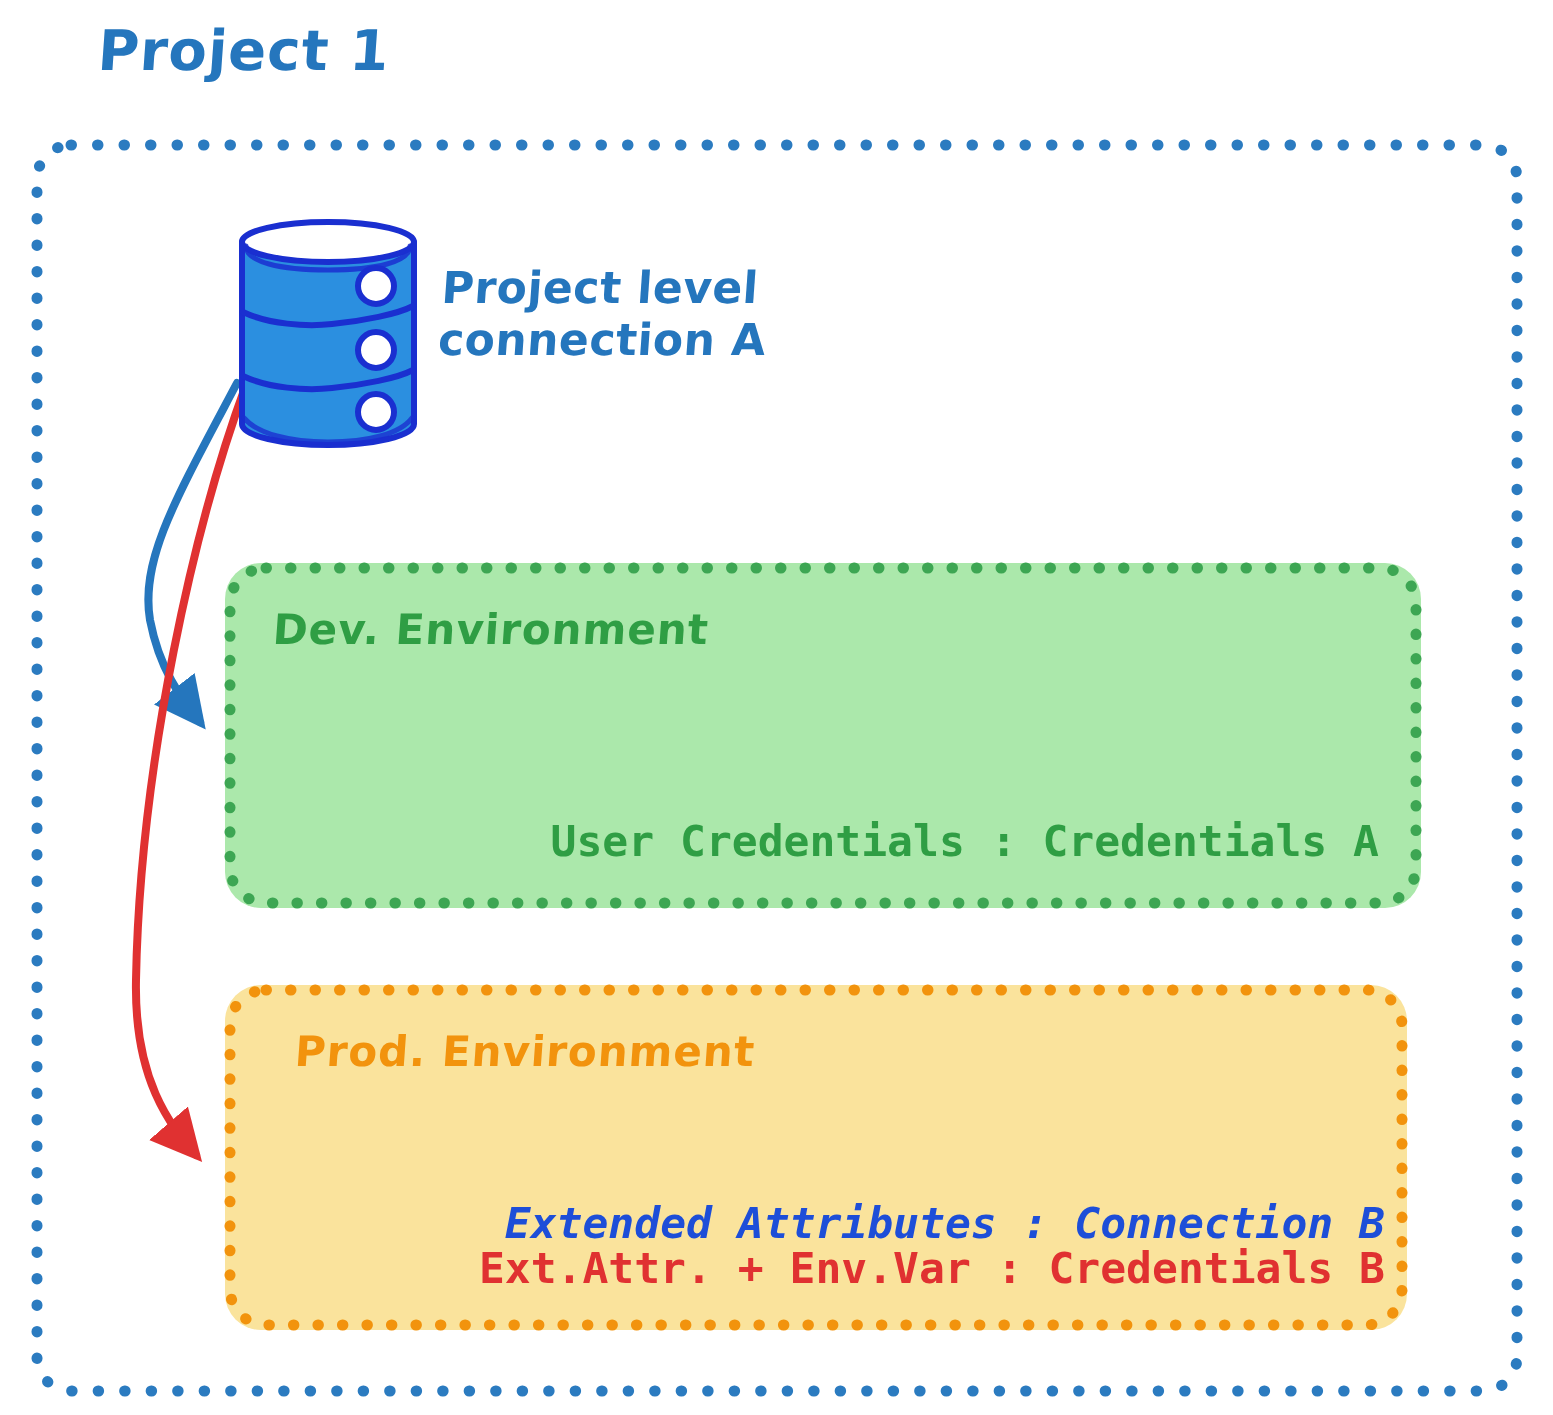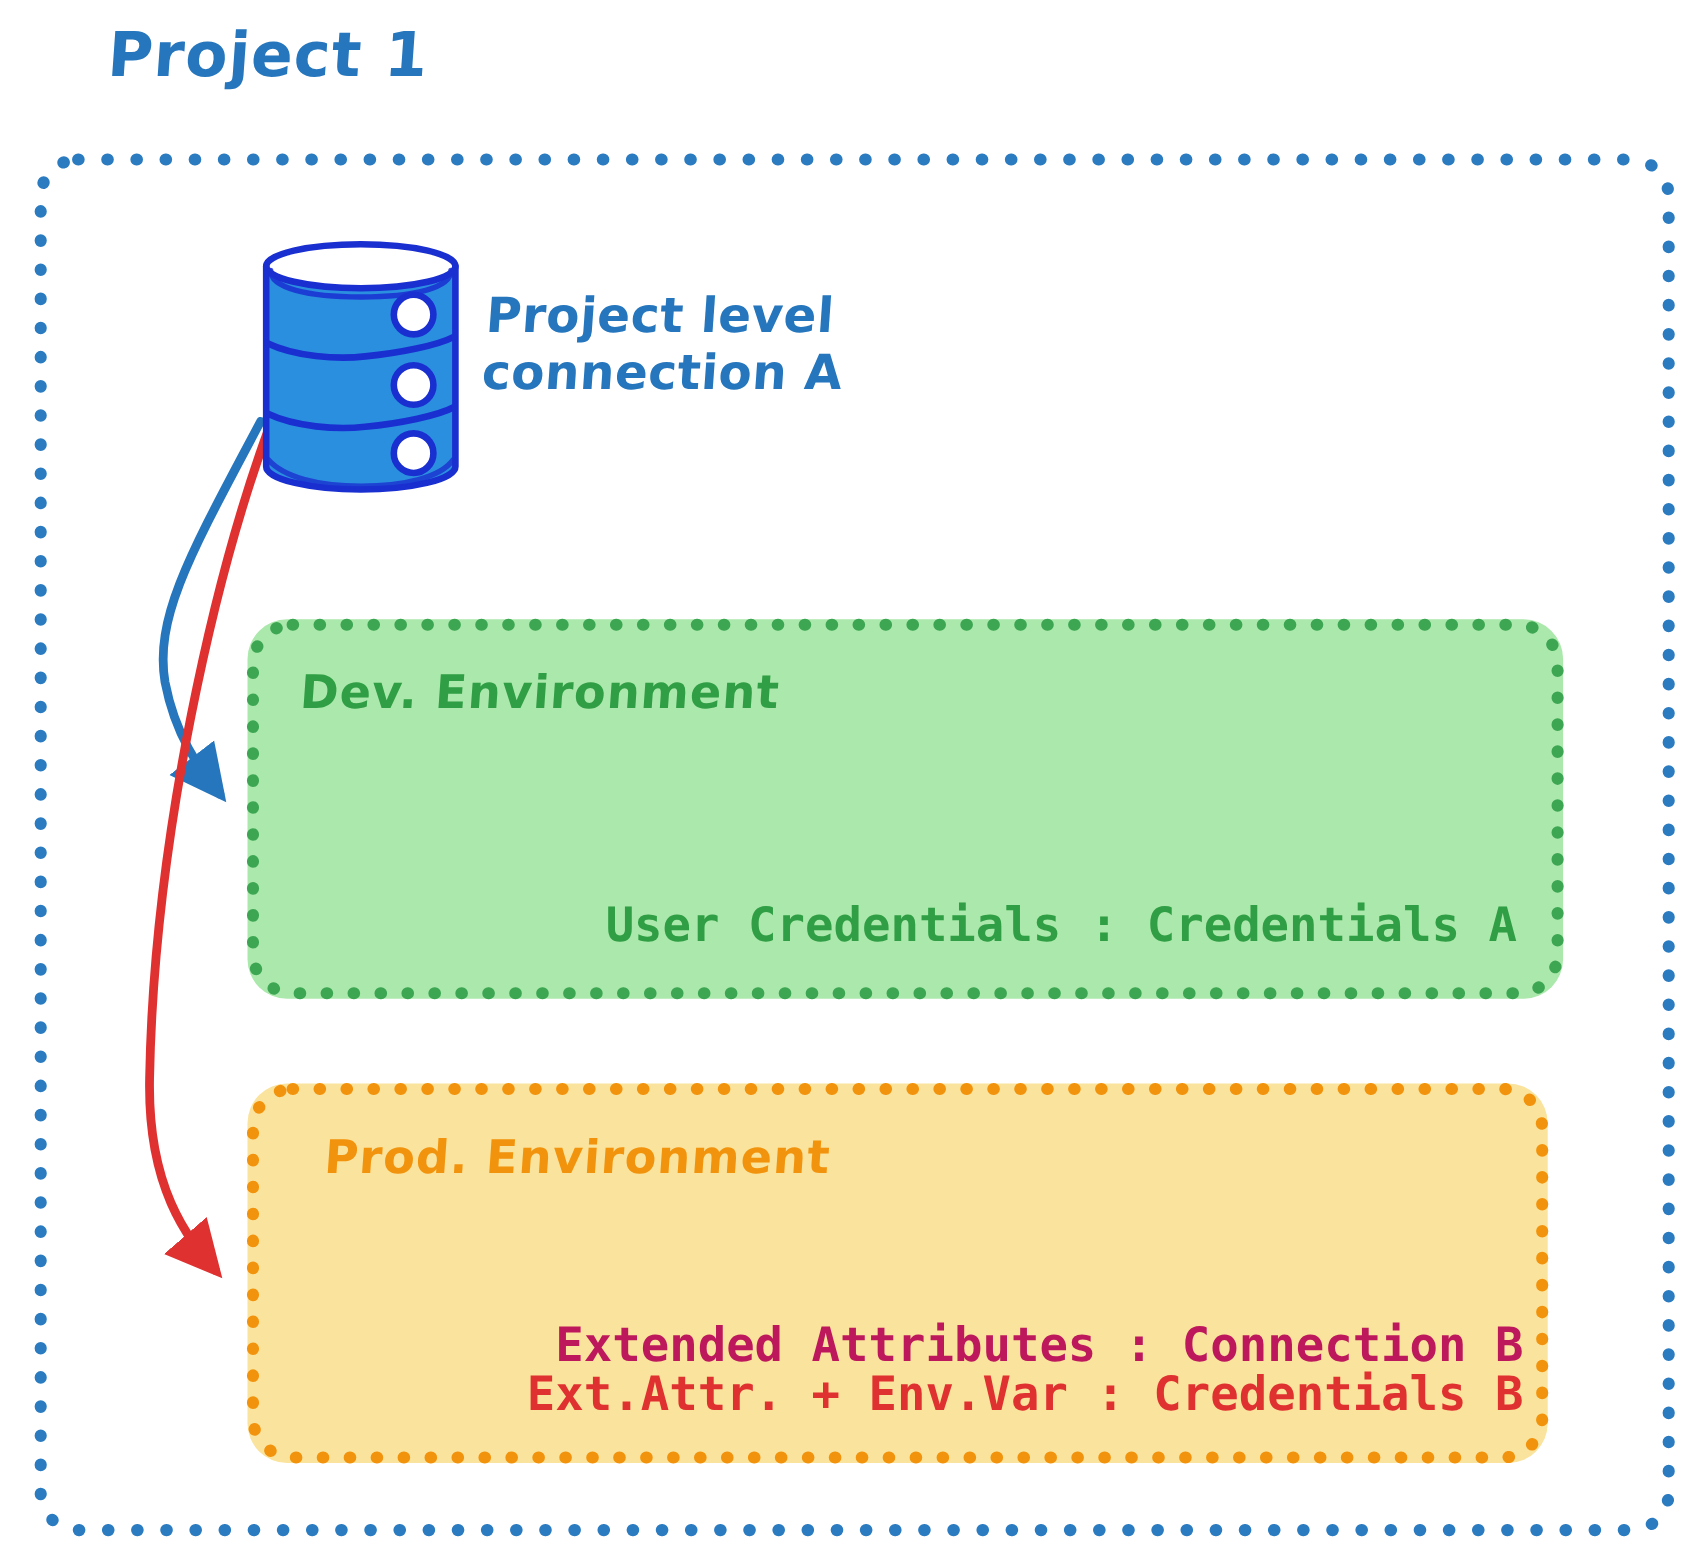--- a/index.html
+++ b/index.html
@@ -107,21 +107,22 @@
     background: #fae39c;
   }
   #prod-environment .env-title {
     left: 70px;
     top: 42px;
     color: #f2930d;
   }
   #prod-line-1 {
     right: 22px;
     top: 213px;
-    color: #be185d;
+    color: #1d4ed8;
+    font-style: italic;
   }
   #prod-line-2 {
     right: 22px;
     top: 258px;
     color: #e03131;
     margin-left: 36px;
   }
 
   
   #database-icon {

